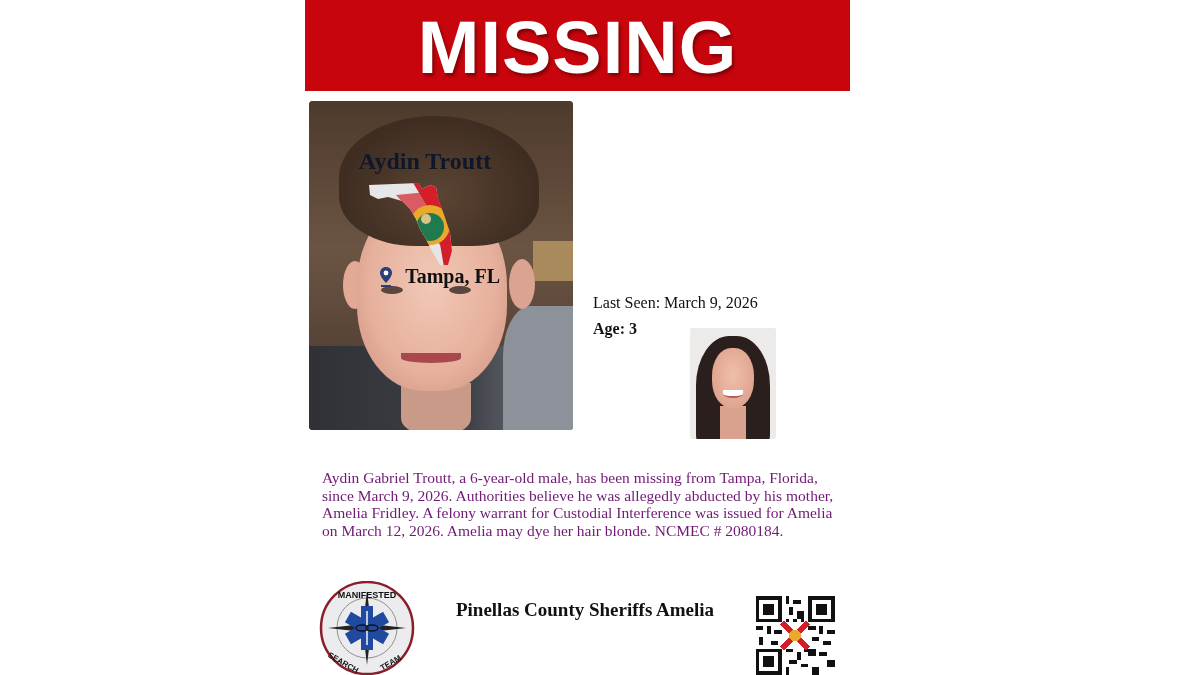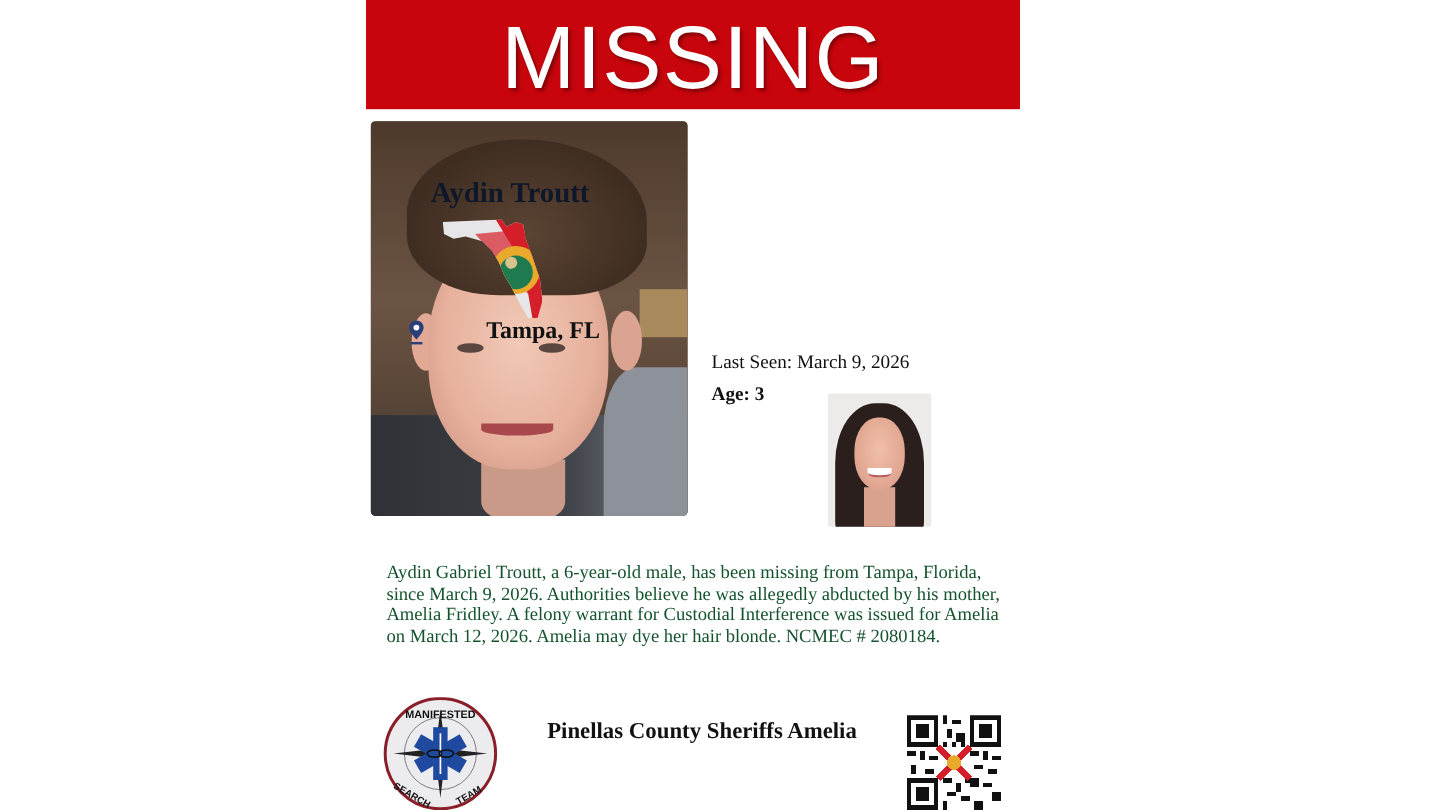--- a/index.html
+++ b/index.html
@@ -1,47 +1,47 @@
 <!DOCTYPE html>
 <html><head>
   <meta charset="utf-8">
   <style>
     html, body { margin: 0; padding: 0; background: #ffffff; }
     body { width: 1200px; height: 675px; position: relative; overflow: hidden; font-family: "Liberation Serif", serif; }
     .poster { position: absolute; left: 305px; top: 0; width: 545px; height: 675px; background: #fff; }
     .banner { position: absolute; left: 0; top: 0; width: 545px; height: 91px; background: #c8050c; display: flex; align-items: center; justify-content: center; }
-    .banner-text { font-family: "Liberation Sans", sans-serif; font-weight: 400; color: #ffffff; font-size: 74px; letter-spacing: 1px; line-height: 1; text-shadow: 2px 3px 3px rgba(0,0,0,0.35); margin-top: 4px; }
+    .banner-text { font-family: "Liberation Sans", sans-serif; font-weight: 700; color: #ffffff; font-size: 74px; letter-spacing: 1px; line-height: 1; text-shadow: 2px 3px 3px rgba(0,0,0,0.35); margin-top: 4px; }
 
     .child-photo { position: absolute; left: 4px; top: 101px; width: 264px; height: 329px; border-radius: 4px; overflow: hidden; background: #5a4536; }
     .child-photo .bg { position: absolute; inset: 0; background: linear-gradient(180deg,#4e3a2c 0%,#6b5443 45%,#5a4638 70%,#3b3534 100%); }
     .child-photo .bench { position: absolute; right: 0; top: 140px; width: 40px; height: 40px; background: #a88a5d; }
     .child-photo .face { position: absolute; left: 48px; top: 95px; width: 150px; height: 195px; background: radial-gradient(ellipse at 50% 45%, #f1c9b6 0%, #e6b09c 60%, #c98e7d 100%); border-radius: 46% 46% 44% 44%; }
     .child-photo .hair { position: absolute; left: 30px; top: 15px; width: 200px; height: 130px; background: radial-gradient(ellipse at 50% 60%, #5b4433 0%, #3f2d22 70%); border-radius: 50% 55% 35% 40%; }
     .child-photo .ear-l { position: absolute; left: 34px; top: 160px; width: 24px; height: 48px; background: #e2a995; border-radius: 50%; }
     .child-photo .ear-r { position: absolute; left: 200px; top: 158px; width: 26px; height: 50px; background: #dba391; border-radius: 50%; }
     .child-photo .eye { position: absolute; top: 185px; width: 22px; height: 8px; background: #5a463e; border-radius: 50%; }
     .child-photo .eye.l { left: 72px; } .child-photo .eye.r { left: 140px; }
     .child-photo .mouth { position: absolute; left: 92px; top: 252px; width: 60px; height: 10px; background: #a8484c; border-radius: 0 0 50% 50%; }
     .child-photo .jacket { position: absolute; left: 0; top: 245px; width: 264px; height: 90px; background: linear-gradient(90deg,#2f3136 0%,#3d4046 60%,#7d8088 100%); }
     .child-photo .fur { position: absolute; right: 0; top: 205px; width: 70px; height: 125px; background: #8d919a; border-radius: 40% 0 0 0; }
     .child-photo .neck { position: absolute; left: 92px; top: 282px; width: 70px; height: 50px; background: #c99a88; border-radius: 0 0 30% 30%; }
     .name { position: absolute; left: 305px; top: 148px; width: 240px; text-align: center; font-weight: 700; font-size: 24px; color: #0f172a; }
     .florida-icon { position: absolute; left: 366px; top: 181px; width: 86px; height: 86px; }
-    .location { position: absolute; left: 340px; top: 265px; width: 160px; display: flex; align-items: center; justify-content: space-between; gap: 12px; font-weight: 700; font-size: 20px; color: #111; }
+    .location { position: absolute; left: 340px; top: 265px; width: 160px; display: flex; align-items: center; justify-content: flex-end; gap: 12px; font-weight: 700; font-size: 20px; color: #111; }
     .pin-icon { width: 14px; height: 22px; }
     .last-seen { position: absolute; left: 288px; top: 294px; font-weight: 400; font-size: 16px; color: #111; }
     .age { position: absolute; left: 288px; top: 320px; font-weight: 700; font-size: 16px; color: #111; }
 
     .mother-photo { position: absolute; left: 385px; top: 328px; width: 86px; height: 111px; background: #ecebea; overflow: hidden; border-radius: 2px; }
     .mother-photo .hair { position: absolute; left: 6px; top: 8px; width: 74px; height: 110px; background: #2a1f1c; border-radius: 45% 45% 10% 10%; }
     .mother-photo .face { position: absolute; left: 22px; top: 20px; width: 42px; height: 60px; background: radial-gradient(ellipse at 50% 45%, #f0bfa9 0%, #d99a86 100%); border-radius: 46%; }
     .mother-photo .smile { position: absolute; left: 33px; top: 62px; width: 20px; height: 6px; background: #fff; border-bottom: 2px solid #b85a5c; border-radius: 0 0 50% 50%; }
     .mother-photo .neck { position: absolute; left: 30px; top: 78px; width: 26px; height: 35px; background: #d9a28f; }
 
-    .description { position: absolute; left: 17px; top: 469px; width: 520px; font-size: 15.5px; line-height: 17.6px; color: #14532d; }
+    .description { position: absolute; left: 17px; top: 469px; width: 520px; font-size: 15.5px; line-height: 17.6px; color: #701a75; }
 
     .badge-logo { position: absolute; left: 13px; top: 581px; width: 98px; height: 94px; }
     .contact { position: absolute; left: 130px; top: 598px; width: 300px; text-align: center; font-weight: 700; color: #111; }
     .contact .office { font-size: 19px; line-height: 24px; }
     .contact .phone { font-size: 19px; line-height: 24px; }
     .contact .case { font-size: 19px; line-height: 24px; }
     .qr-code { position: absolute; left: 449px; top: 596px; width: 82px; height: 79px; }
   </style>
 </head>
 <body>

